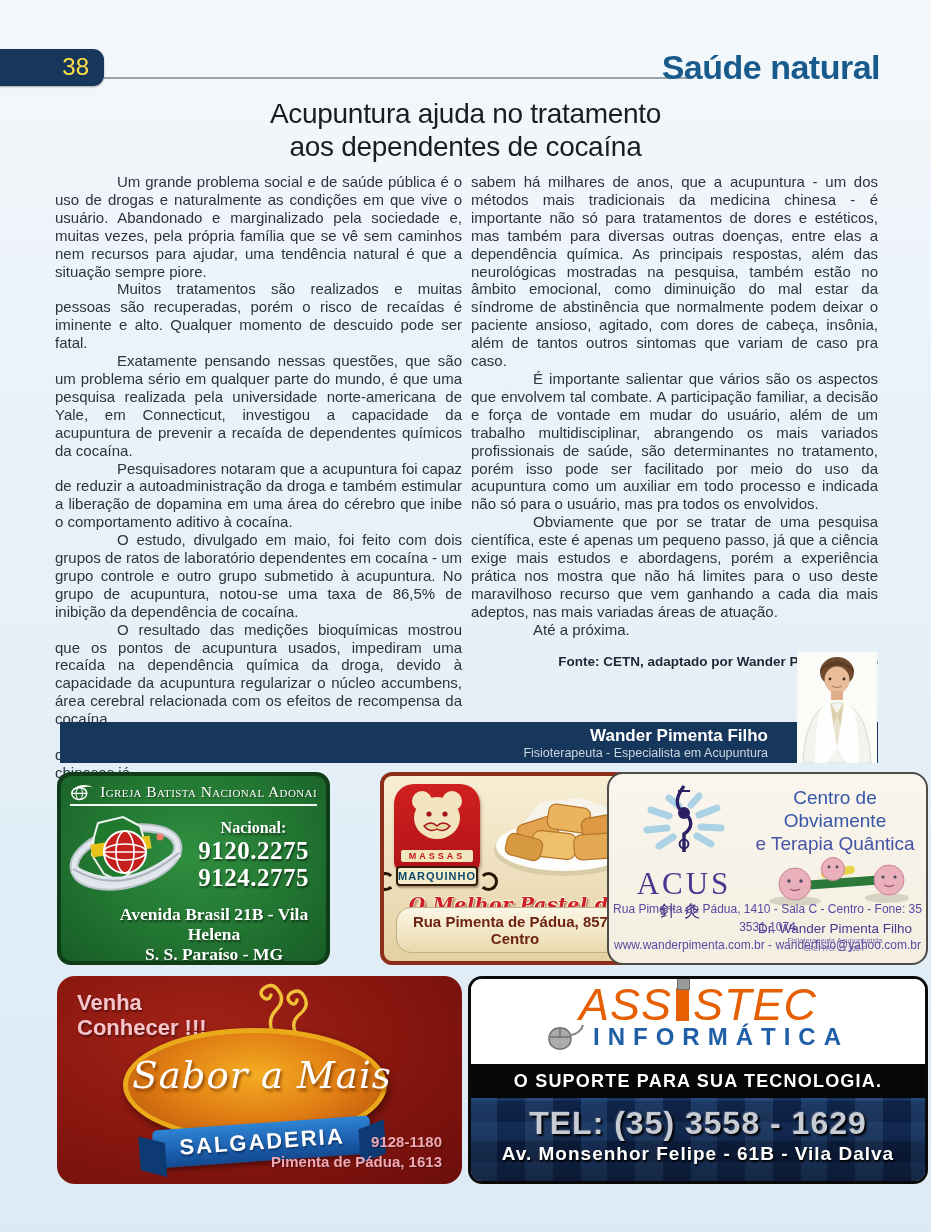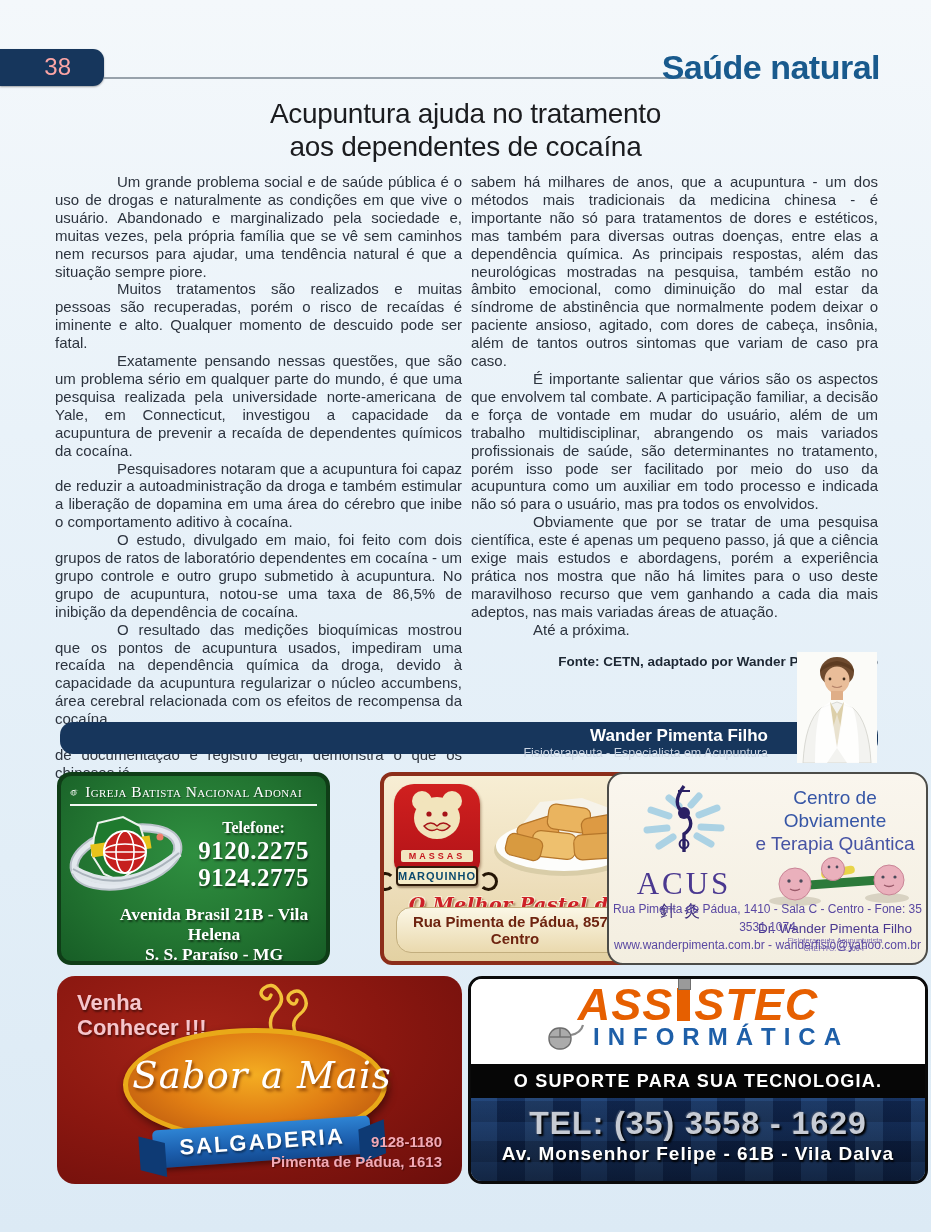--- a/index.html
+++ b/index.html
@@ -7,21 +7,21 @@
   #page {
     position:relative; width:931px; height:1232px; margin:0 auto;
     background:linear-gradient(180deg,#f4f8fb 0%, #e9f2f9 35%, #e2eef7 70%, #dceaf5 100%);
     font-family:"Liberation Sans", sans-serif; overflow:hidden;
   }
 
   
   .page-tab {
     position:absolute; left:0; top:49px; width:104px; height:37px;
     background:#16365c; border-radius:0 11px 11px 0;
-    color:#fca5a5; font-size:24px; text-align:right; line-height:36px; padding-right:33px;
+    color:#fde047; font-size:24px; text-align:right; line-height:36px; padding-right:15px;
     box-shadow:0 1px 2px rgba(0,0,0,.35);
   }
   .header-rule { position:absolute; left:104px; top:77px; width:586px; height:2px; background:#98a2ab; }
   .section-title {
     position:absolute; right:51px; top:48px; font-size:34px; color:#195a8d; font-weight:bold;
     letter-spacing:-.5px;
   }
 
   
   .article-title {
@@ -30,37 +30,37 @@
   }
   .columns { position:absolute; left:55px; top:173px; width:823px; display:flex; gap:9px; }
   .col { width:407px; color:#2c333e; font-size:15px; line-height:17.9px; text-align:justify; }
   .col p { text-indent:62px; }
   .col p.no-indent { text-indent:0; }
   .source-line { margin-top:14px; text-align:right; font-weight:bold; font-size:13.5px; color:#1d2733; text-indent:0 !important; }
 
   
   .author-photo { position:absolute; left:797px; top:652px; width:80px; height:111px; z-index:3; }
   .author-bar {
-    position:absolute; left:60px; top:722px; width:818px; height:32px; background:#17365c; z-index:2;
-    color:#fff; text-align:right; padding:5px 110px 12px 0;border-radius:13px;
+    position:absolute; left:60px; top:722px; width:818px; height:41px; background:#17365c; z-index:2;
+    color:#fff; text-align:right; padding:5px 110px 12px 0;
   }
   .author-bar .name { font-size:17px; font-weight:bold; line-height:1.1; }
   .author-bar .role { font-size:12.5px; color:#ccd6e3; }
 
   
   .ad { position:absolute; overflow:hidden; }
 
   
   .ad-church {
     left:57px; top:772px; width:273px; height:193px; border-radius:14px;
     border:4px solid #0f3d17;
     background:radial-gradient(ellipse at 50% 42%, #2f8f40 0%, #237632 55%, #175d26 100%);
     color:#fff;
   }
-  .ad-church .hdr { display:flex; align-items:center; gap:6px; padding:7px 24px 3px 9px; }
+  .ad-church .hdr { display:flex; align-items:center; gap:6px; padding:7px 9px 3px 9px; }
   .ad-church .hdr .ttl {
     font-family:"Liberation Serif", serif; font-variant:small-caps; font-size:15.5px;
     letter-spacing:.4px; white-space:nowrap; text-shadow:1px 1px 1px rgba(0,0,0,.45);
   }
   .ad-church .hdr-rule { height:2px; background:#fff; margin:0 9px; opacity:.95; }
   .ad-church .mid { display:flex; align-items:center; padding:1px 6px 0 4px; }
   .ad-church .phones { flex:1; text-align:center; font-family:"Liberation Serif", serif; font-weight:bold; text-shadow:1px 2px 2px rgba(0,0,0,.5); }
   .ad-church .phones .lbl { font-size:16px; }
   .ad-church .phones .num { font-size:25px; line-height:1.08; letter-spacing:.5px; }
   .ad-church .addr {
@@ -148,21 +148,21 @@
   .sb-ribbon::before { left:-14px; transform:skewY(18deg); }
   .sb-ribbon::after  { right:-14px; transform:skewY(-18deg); }
   .sb-contact { position:absolute; right:20px; bottom:13px; text-align:right; color:#f2a9b5; font-weight:bold; font-size:15px; line-height:1.3; text-shadow:1px 1px 1px rgba(0,0,0,.4); }
 
   
   .ad-assistec {
     left:468px; top:976px; width:460px; height:208px; border-radius:14px;
     border:3px solid #0a0a0a; background:#fff;
   }
   .as-top { height:85px; background:#fff; text-align:center; padding-top:3px; }
-  .as-brand { font-weight:bold; font-style:italic; font-size:45px; color:#e65f00; letter-spacing:1px; line-height:1.0; }
+  .as-brand { font-weight:normal; font-style:italic; font-size:45px; color:#e65f00; letter-spacing:1px; line-height:1.0; }
   .as-usb { display:inline-block; position:relative; width:13px; height:33px; background:#e65f00; margin:0 4px; vertical-align:-1px; }
   .as-usb::before { content:""; position:absolute; left:1px; top:-11px; width:11px; height:11px; background:#9a9a9a; border:1px solid #6f6f6f; }
   .as-line2 { display:flex; align-items:center; justify-content:center; gap:8px; margin-top:-4px;text-align:center; }
   .as-informatica { color:#1e5fa8; font-weight:bold; font-size:24px; letter-spacing:8px; }
   .as-band { height:34px; background:#060606; color:#fff; display:flex; align-items:center; justify-content:center; font-weight:bold; font-size:18px; letter-spacing:1.2px; }
   .as-tech {
     height:83px; position:relative; text-align:center;
     background:
       linear-gradient(180deg, rgba(25,55,105,.35), rgba(4,10,24,.6)),
       repeating-linear-gradient(90deg, rgba(80,140,215,.32) 0 26px, rgba(18,45,95,.18) 26px 54px, rgba(120,180,240,.22) 54px 82px, rgba(12,30,70,.25) 82px 110px),
@@ -249,21 +249,21 @@
         <rect x="26" y="33" width="60" height="13" fill="#e7c31b" transform="rotate(-9 56 40)"></rect>
         <circle cx="60" cy="45" r="21" fill="#c6201e" stroke="#fff" stroke-width="2"></circle>
         <ellipse cx="60" cy="45" rx="21" ry="8" fill="none" stroke="#fff" stroke-width="1.6"></ellipse>
         <ellipse cx="60" cy="45" rx="9" ry="21" fill="none" stroke="#fff" stroke-width="1.6"></ellipse>
         <line x1="39" y1="45" x2="81" y2="45" stroke="#fff" stroke-width="1.6"></line>
         <path d="M8,62 Q58,92 114,46" fill="none" stroke="#dfe5ea" stroke-width="8"></path>
         <path d="M8,62 Q58,92 114,46" fill="none" stroke="#aab3bc" stroke-width="2"></path>
         <circle cx="95" cy="30" r="3.5" fill="#ff7b6b" opacity=".9"></circle>
       </svg>
       <div class="phones">
-        <div class="lbl">Telefone:</div>
+        <div class="lbl">Nacional:</div>
         <div class="num">9120.2275</div>
         <div class="num">9124.2775</div>
       </div>
     </div>
     <div class="addr">
       <div>Avenida Brasil 21B - Vila Helena</div>
       <div>S. S. Paraíso - MG</div>
     </div>
   </div>
 

